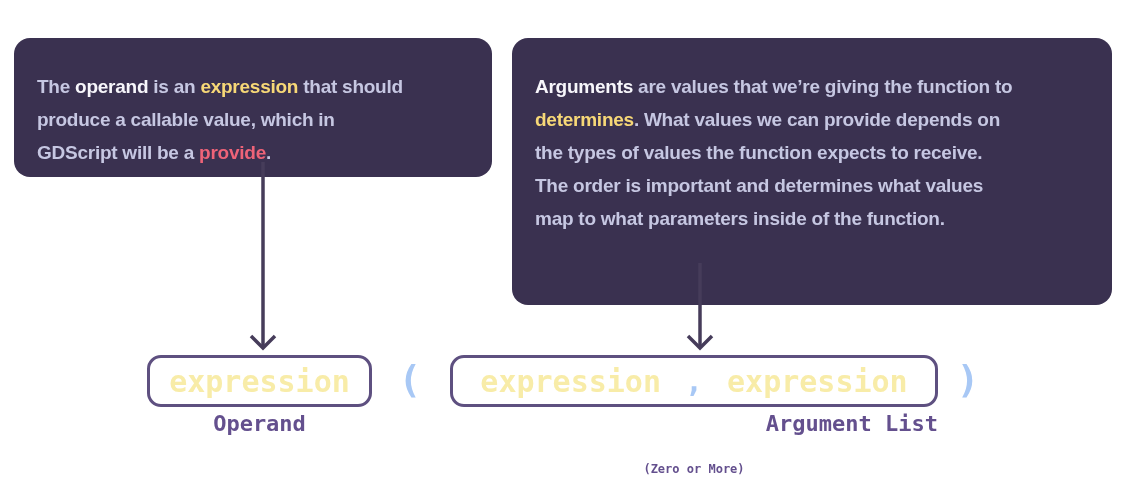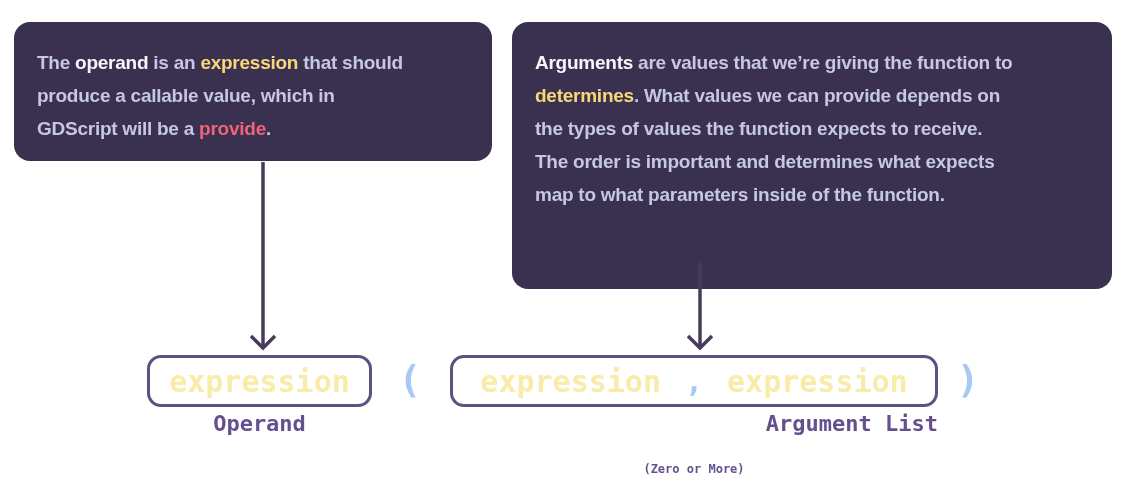--- a/index.html
+++ b/index.html
@@ -22,21 +22,22 @@
     width: 1125px;
     height: 485px;
     background: var(--canvas_bg);
     font-family: "Liberation Sans", sans-serif;
     overflow: hidden;
   }
   .callout {
     position: absolute;
     background: var(--callout_bg);
     border-radius: 16px;
-    padding: 24px 23px;
+    padding: 32px 23px;
+    margin-top: 16px;
   }
   .callout-left  { left: 14px;  top: 22px; width: 478px; height: 139px; }
   .callout-right { left: 512px; top: 22px; width: 600px; height: 267px; }
   .callout .line {
     font-size: 19px;
     line-height: 33px;
     font-weight: bold;
     letter-spacing: -0.25px;
     white-space: nowrap;
   }
@@ -129,21 +130,21 @@
         <div class="line"><span class="seg-normal">produce a </span><span class="seg-italic">callable</span><span class="seg-normal"> value, which in</span></div>
         <div class="line"><span class="seg-normal">GDScript will be a </span><span class="seg-pink">provide</span><span class="seg-normal">.</span></div>
       </div>
   </div>
 
   <div class="callout callout-right">
     <div class="callout-text">
         <div class="line"><span class="seg-white">Arguments</span><span class="seg-normal"> are values that we’re giving the function to</span></div>
         <div class="line"><span class="seg-yellow">determines</span><span class="seg-normal">. What values we can provide depends on</span></div>
         <div class="line"><span class="seg-normal">the types of values the function expects to receive.</span></div>
-        <div class="line"><span class="seg-normal">The order is important and determines what expects</span></div>
+        <div class="line"><span class="seg-normal">The order is important and determines what values</span></div>
         <div class="line"><span class="seg-normal">map to what parameters inside of the function.</span></div>
       </div>
   </div>
 
   <svg class="arrow-layer" viewBox="0 0 1125 485" xmlns="http://www.w3.org/2000/svg">
     <g stroke="#463c5a" stroke-width="3.5" fill="none">
       <line x1="263" y1="162" x2="263" y2="347"></line>
       <polyline points="251,336 263,348 275,336"></polyline>
     </g>
     <g stroke="#463c5a" stroke-width="3.5" fill="none">

